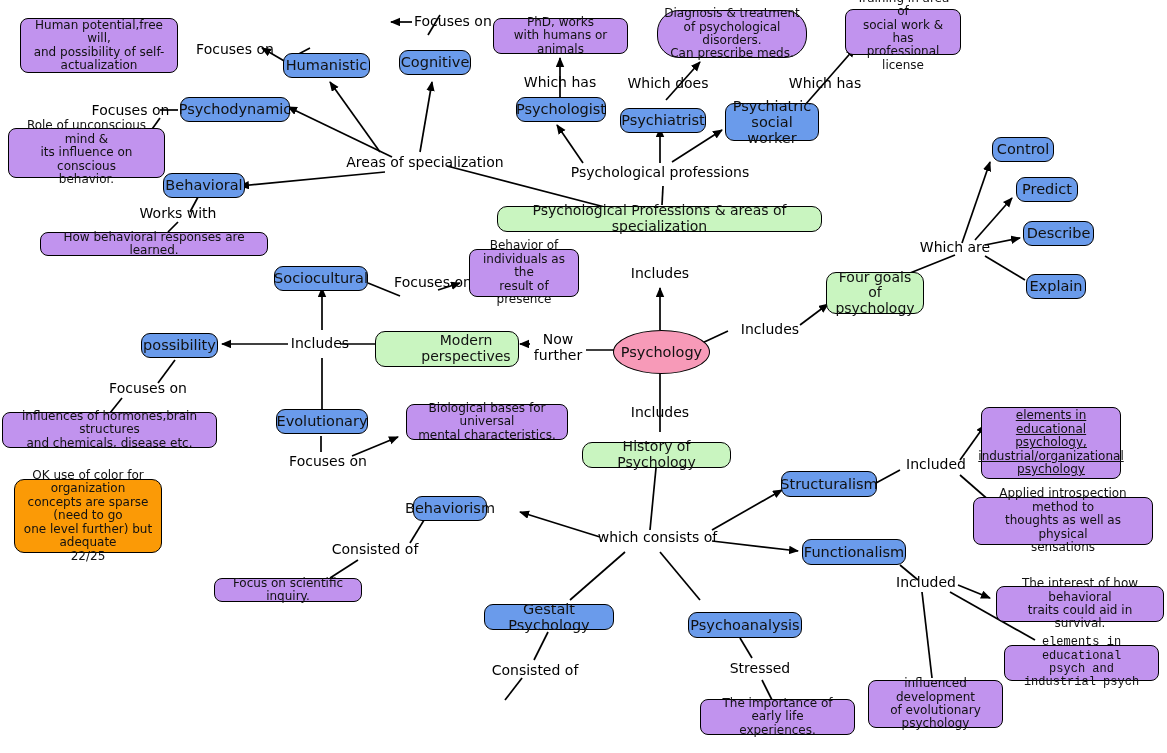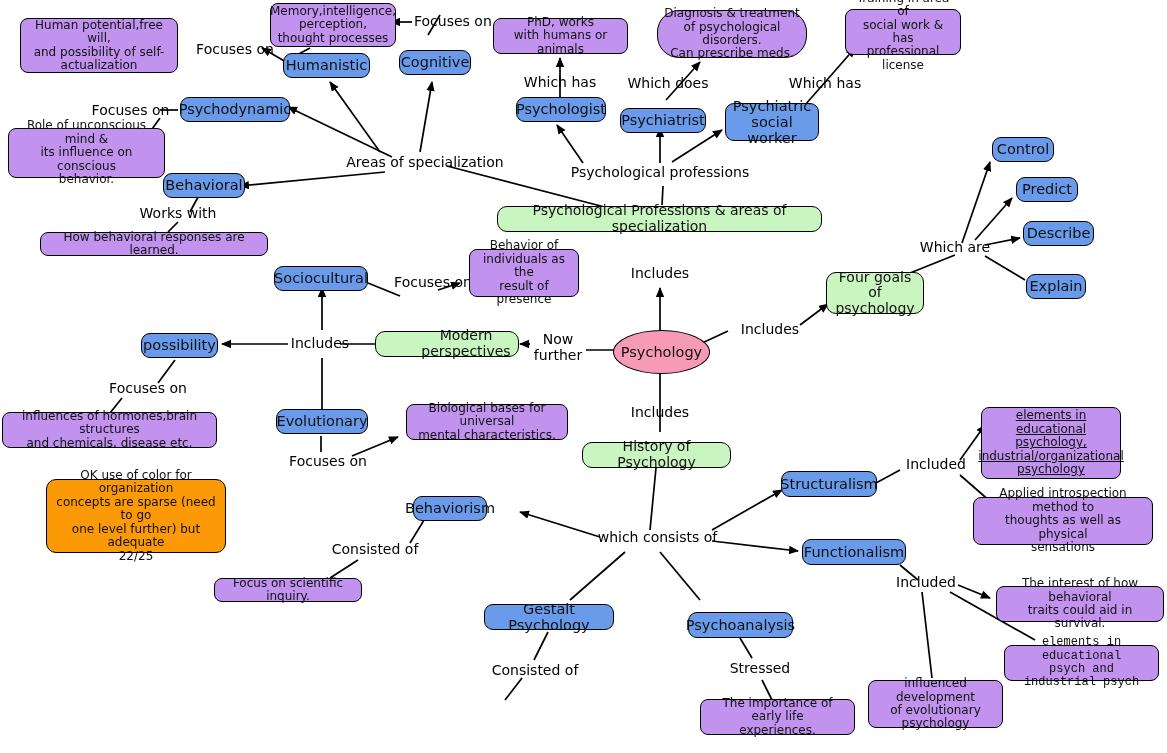--- a/index.html
+++ b/index.html
@@ -155,23 +155,20 @@
   <div class="elabel" style="left:595px;top:530px;width:125px;">which consists of</div>
   <div class="elabel" style="left:330px;top:542px;width:90px;">Consisted of</div>
   <div class="elabel" style="left:490px;top:663px;width:90px;">Consisted of</div>
   <div class="elabel" style="left:722px;top:661px;width:76px;">Stressed</div>
   <div class="elabel" style="left:898px;top:457px;width:76px;">Included</div>
   <div class="elabel" style="left:888px;top:575px;width:76px;">Included</div>
 
   <div class="node purple" style="left:20px;top:18px;width:158px;height:55px;">Human potential,free will,
 and possibility of self-
 actualization</div>
-  <div class="node purple" style="left:270px;top:3px;width:126px;height:44px;">Memory,intelligence,
-perception,
-thought processes</div>
   <div class="node purple" style="left:493px;top:18px;width:135px;height:36px;">PhD, works
 with humans or animals</div>
   <div class="node purple" style="left:657px;top:10px;width:150px;height:48px;border-radius:22px;">Diagnosis &amp; treatment
 of psychological disorders.
 Can prescribe meds.</div>
   <div class="node purple" style="left:845px;top:9px;width:116px;height:46px;">Training in area of
 social work &amp; has
 professional license</div>
   <div class="node purple" style="left:8px;top:128px;width:157px;height:50px;">Role of unconscious mind &amp;
 its influence on conscious
@@ -208,34 +205,34 @@
   <div class="node blue" style="left:163px;top:173px;width:82px;height:25px;">Behavioral</div>
   <div class="node blue" style="left:516px;top:97px;width:90px;height:25px;">Psychologist</div>
   <div class="node blue" style="left:620px;top:108px;width:86px;height:25px;">Psychiatrist</div>
   <div class="node blue" style="left:725px;top:103px;width:94px;height:38px;">Psychiatric
 social worker</div>
   <div class="node blue" style="left:274px;top:266px;width:94px;height:25px;">Sociocultural</div>
   <div class="node blue" style="left:141px;top:333px;width:77px;height:25px;">possibility</div>
   <div class="node blue" style="left:276px;top:409px;width:92px;height:25px;">Evolutionary</div>
   <div class="node blue" style="left:413px;top:496px;width:74px;height:25px;">Behaviorism</div>
   <div class="node blue" style="left:484px;top:604px;width:130px;height:26px;">Gestalt Psychology</div>
-  <div class="node blue" style="left:688px;top:612px;width:105px;height:26px;">Psychoanalysis</div>
+  <div class="node blue" style="left:688px;top:612px;width:114px;height:26px;">Psychoanalysis</div>
   <div class="node blue" style="left:781px;top:471px;width:96px;height:26px;">Structuralism</div>
   <div class="node blue" style="left:802px;top:539px;width:104px;height:26px;">Functionalism</div>
   <div class="node blue" style="left:992px;top:137px;width:62px;height:25px;">Control</div>
   <div class="node blue" style="left:1016px;top:177px;width:62px;height:25px;">Predict</div>
   <div class="node blue" style="left:1023px;top:221px;width:71px;height:25px;">Describe</div>
   <div class="node blue" style="left:1026px;top:274px;width:60px;height:25px;">Explain</div>
 
   <div class="node green" style="left:497px;top:206px;width:325px;height:26px;">Psychological Professions &amp; areas of specialization</div>
   <div class="node green" style="left:826px;top:272px;width:98px;height:42px;">Four goals of
 psychology</div>
-  <div class="node green" style="left:375px;top:331px;width:144px;height:26px;padding-left:44px;">Modern perspectives</div>
+  <div class="node green" style="left:375px;top:331px;width:144px;height:36px;padding-left:44px;">Modern perspectives</div>
   <div class="node green" style="left:582px;top:442px;width:149px;height:26px;">History of Psychology</div>
 
-  <div class="node orange" style="left:14px;top:479px;width:180px;height:74px;margin-left:32px;">OK use of color for organization
+  <div class="node orange" style="left:14px;top:479px;width:148px;height:74px;">OK use of color for organization
 concepts are sparse (need to go
 one level further) but adequate
 22/25</div>
 
   <div class="ellipse" style="left:613px;top:330px;width:95px;height:42px;">Psychology</div>
 
 </div>
 
 </body></html>

